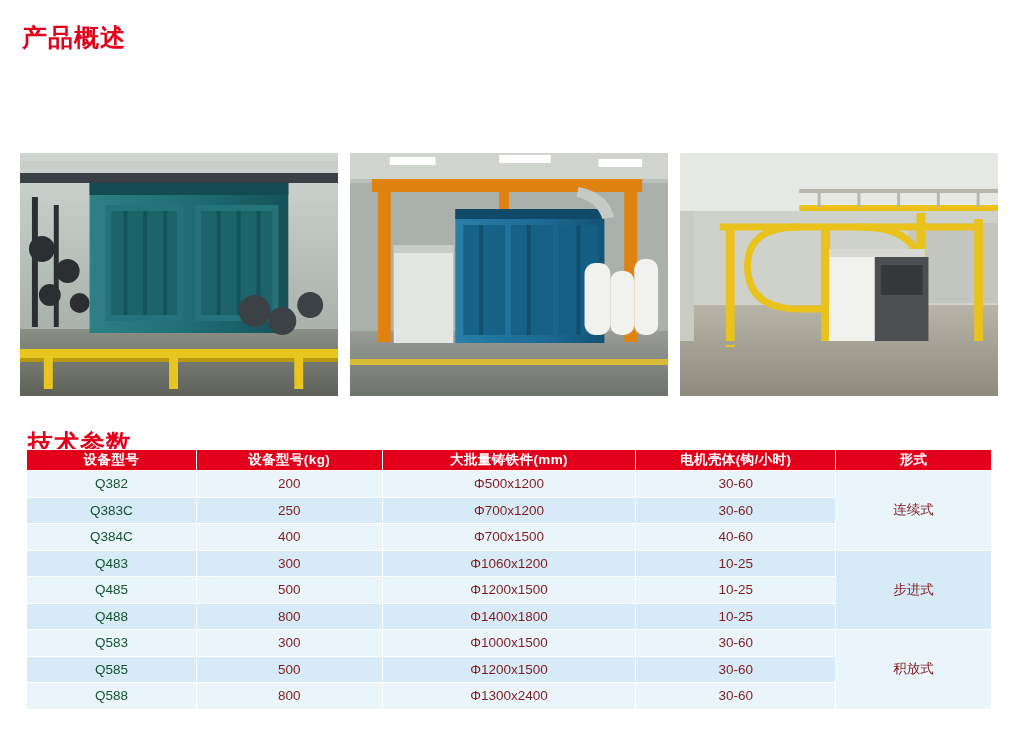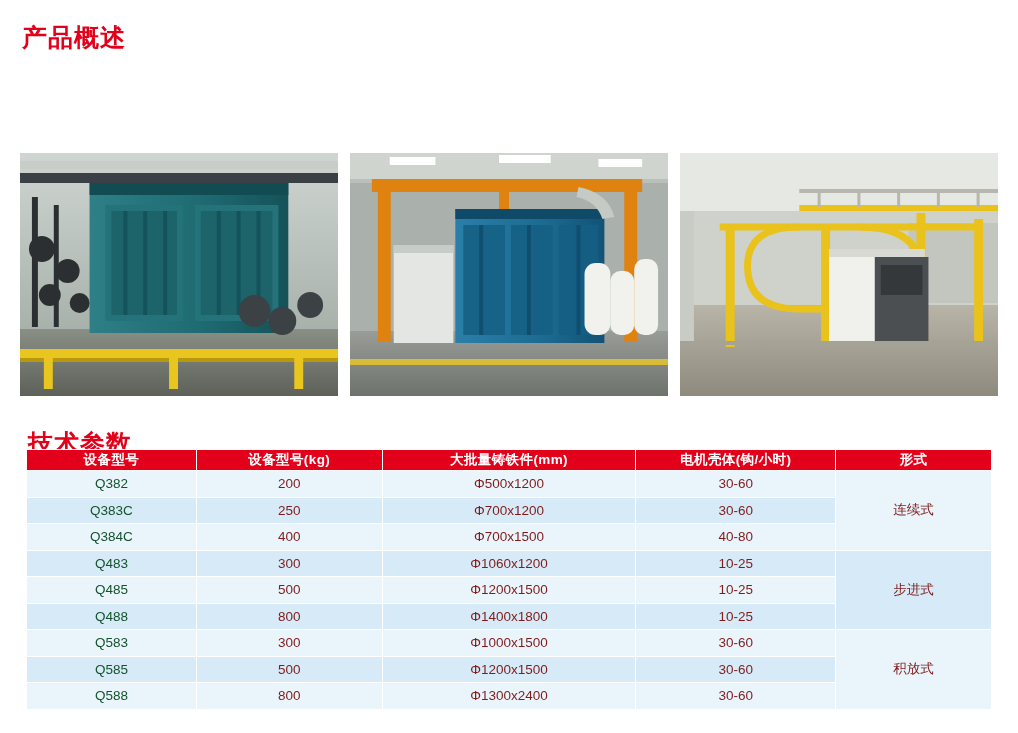--- a/index.html
+++ b/index.html
@@ -323,21 +323,21 @@
       <tr class="row-b">
         <td class="model">Q383C</td>
         <td>250</td>
         <td>Φ700x1200</td>
         <td>30-60</td>
       </tr>
       <tr class="row-a">
         <td class="model">Q384C</td>
         <td>400</td>
         <td>Φ700x1500</td>
-        <td>40-80</td>
+        <td>40-60</td>
       </tr>
 
       <tr class="row-b">
         <td class="model">Q483</td>
         <td>300</td>
         <td>Φ1060x1200</td>
         <td>10-25</td>
         <td class="form-cell" rowspan="3">步进式</td>
       </tr>
       <tr class="row-a">

